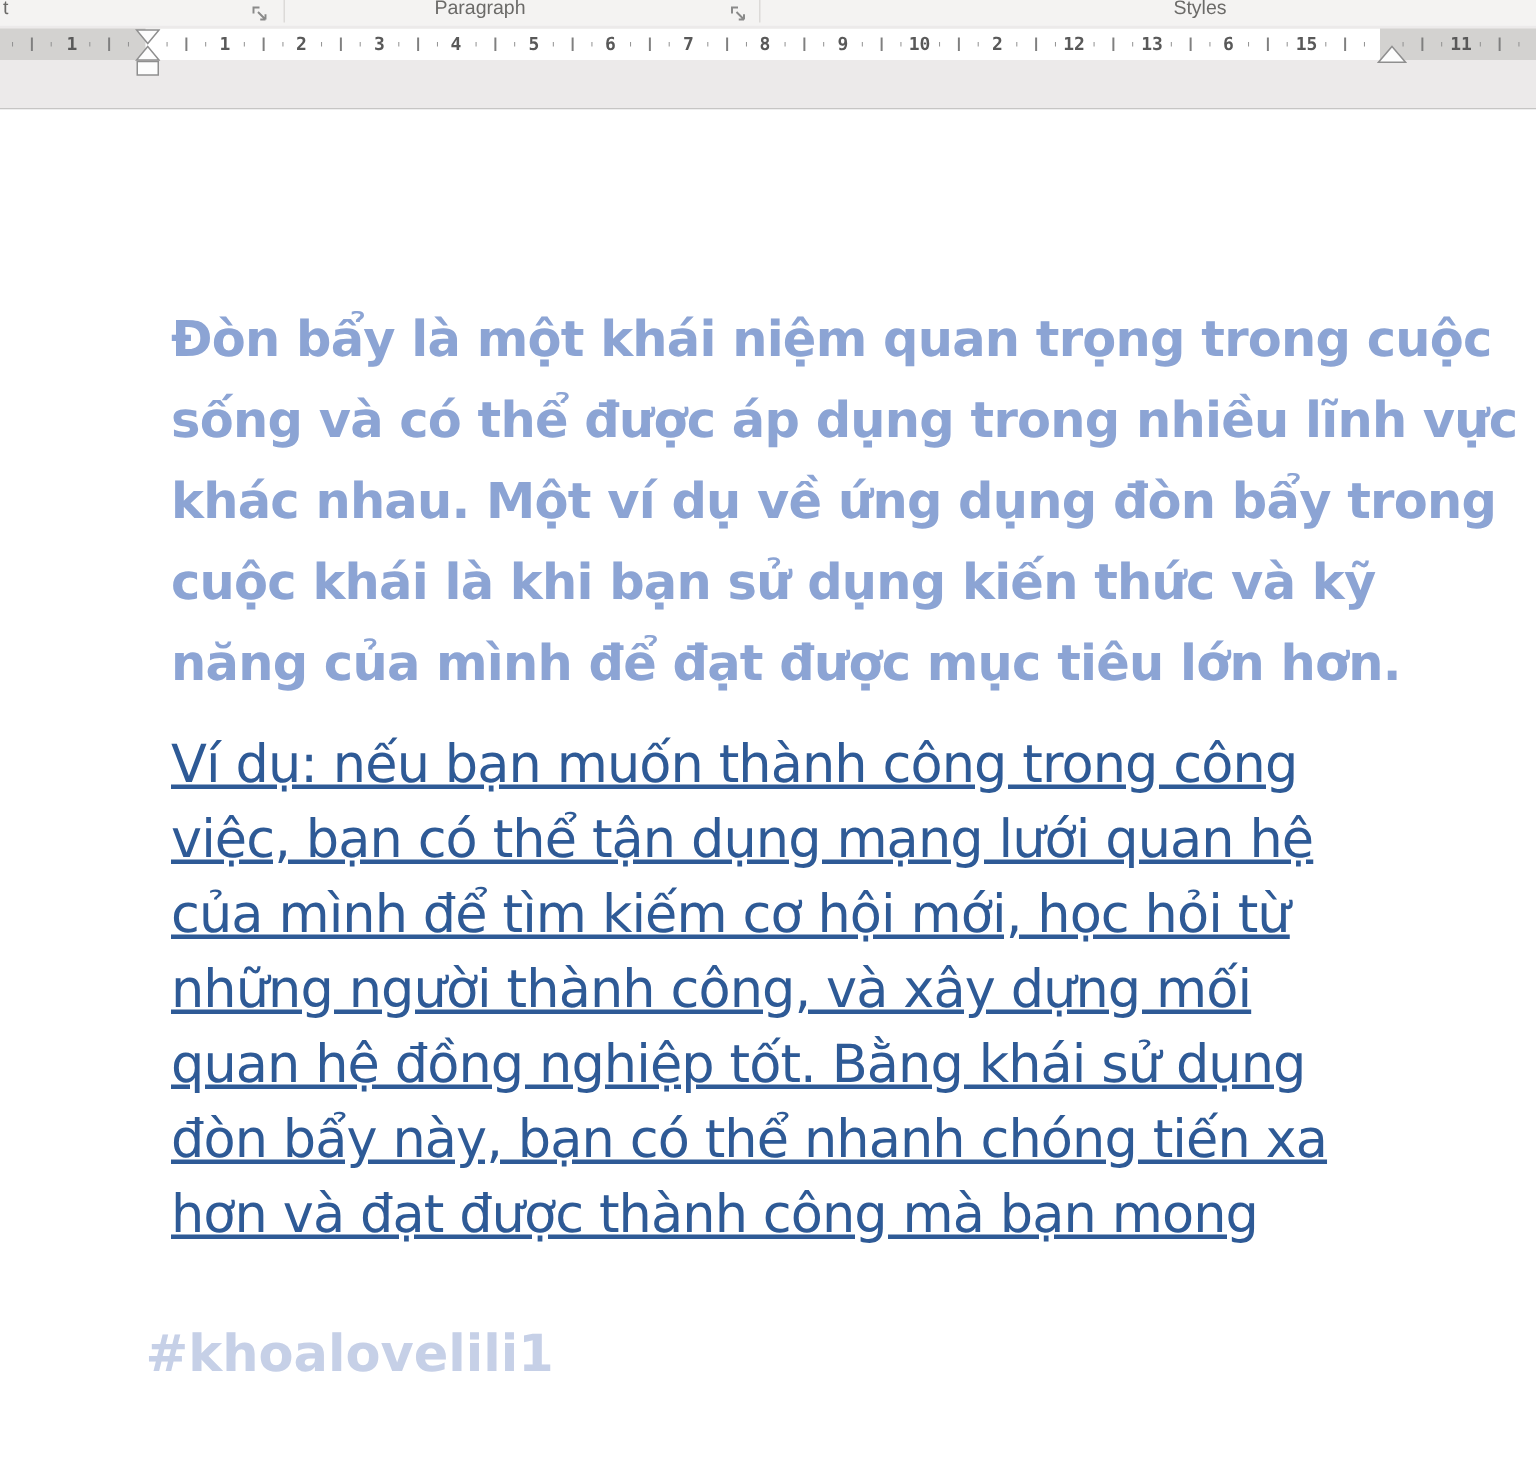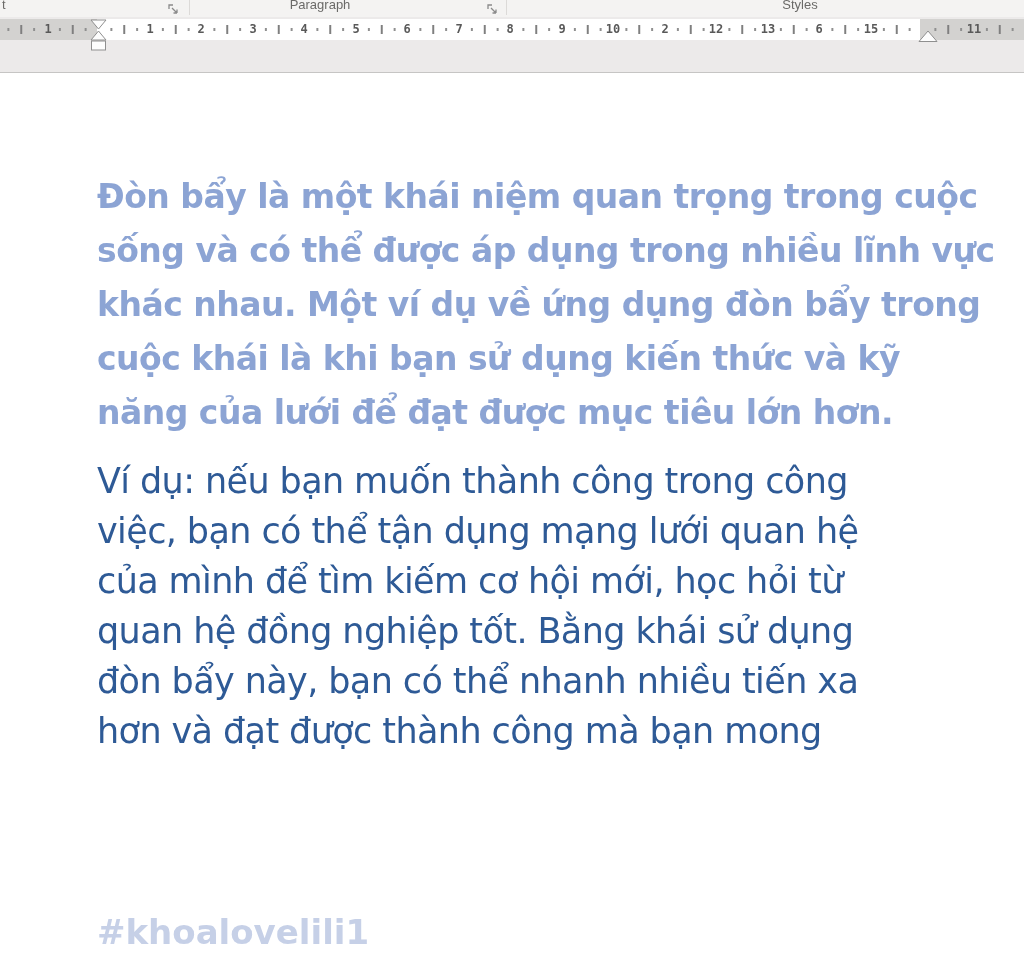--- a/index.html
+++ b/index.html
@@ -50,27 +50,27 @@
   .rn{
     position:absolute;top:0;height:21px;line-height:21px;z-index:3;
     transform:translateX(-50%);font-size:12px;font-weight:bold;color:#595959;
     font-family:"DejaVu Sans Mono",monospace;
   }
   .indent-marker{position:absolute;z-index:4;}
   
   .page{
     position:absolute;left:0;top:73px;width:1024px;height:898px;background:#ffffff;
   }
-  .para{position:absolute;left:97px;white-space:nowrap;}
+  .para{position:absolute;left:114px;white-space:nowrap;margin-top:29px;}
   .para .line{white-space:nowrap;}
   .p1{top:97px;color:#8ca4d4;font-size:33px;font-weight:bold;letter-spacing:-0.5px;}
   .p1 .line{height:54px;line-height:54px;}
   .p2{top:383px;color:#2e5a96;font-size:35px;letter-spacing:-0.6px;}
-  .p2 .line{height:50px;line-height:50px;}
-  .footer-line{position:absolute;top:834px;left:0;width:812px;height:50px;
+  .p2 .line{height:50px;line-height:50px;text-decoration:underline;}
+  .footer-line{position:absolute;top:805px;left:0;width:812px;height:50px;
     color:#c6d0e7;font-size:34px;font-weight:bold;}
   .footer-hashtag{position:absolute;left:97px;top:0;line-height:50px;}
   .footer-handle{position:absolute;left:480px;top:0;line-height:50px;}
 </style>
 </head>
 <body>
 
 <div class="ribbon-strip">
   <span class="font-partial">t</span>
 
@@ -133,29 +133,30 @@
   </div>
 </div>
 
 <div class="page">
 
   <div class="para p1">
     <div class="line">Đòn bẩy là một khái niệm quan trọng trong cuộc</div>
     <div class="line">sống và có thể được áp dụng trong nhiều lĩnh vực</div>
     <div class="line">khác nhau. Một ví dụ về ứng dụng đòn bẩy trong</div>
     <div class="line">cuộc khái là khi bạn sử dụng kiến thức và kỹ</div>
-    <div class="line">năng của lưới để đạt được mục tiêu lớn hơn.</div>
+    <div class="line">năng của mình để đạt được mục tiêu lớn hơn.</div>
   </div>
 
   <div class="para p2">
     <div class="line">Ví dụ: nếu bạn muốn thành công trong công</div>
     <div class="line">việc, bạn có thể tận dụng mạng lưới quan hệ</div>
     <div class="line">của mình để tìm kiếm cơ hội mới, học hỏi từ</div>
+    <div class="line">những người thành công, và xây dựng mối</div>
     <div class="line">quan hệ đồng nghiệp tốt. Bằng khái sử dụng</div>
-    <div class="line">đòn bẩy này, bạn có thể nhanh nhiều tiến xa</div>
+    <div class="line">đòn bẩy này, bạn có thể nhanh chóng tiến xa</div>
     <div class="line">hơn và đạt được thành công mà bạn mong</div>
   </div>
 
   <div class="footer-line">
     <span class="footer-hashtag">#khoalovelili1</span>
   </div>
 
 </div>
 
 </body></html>

